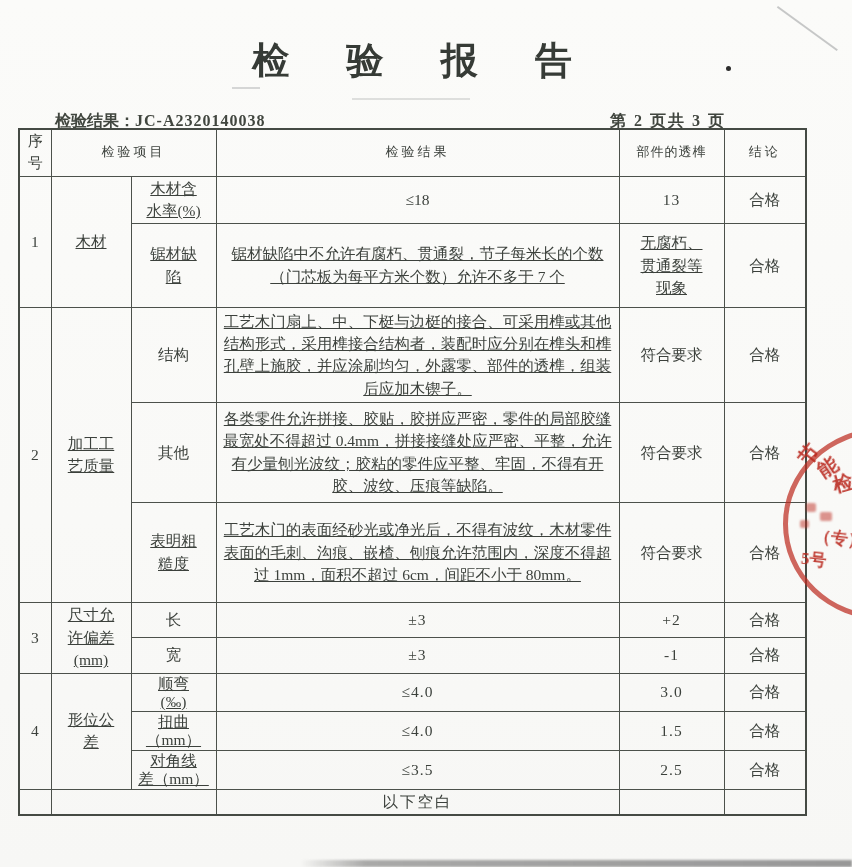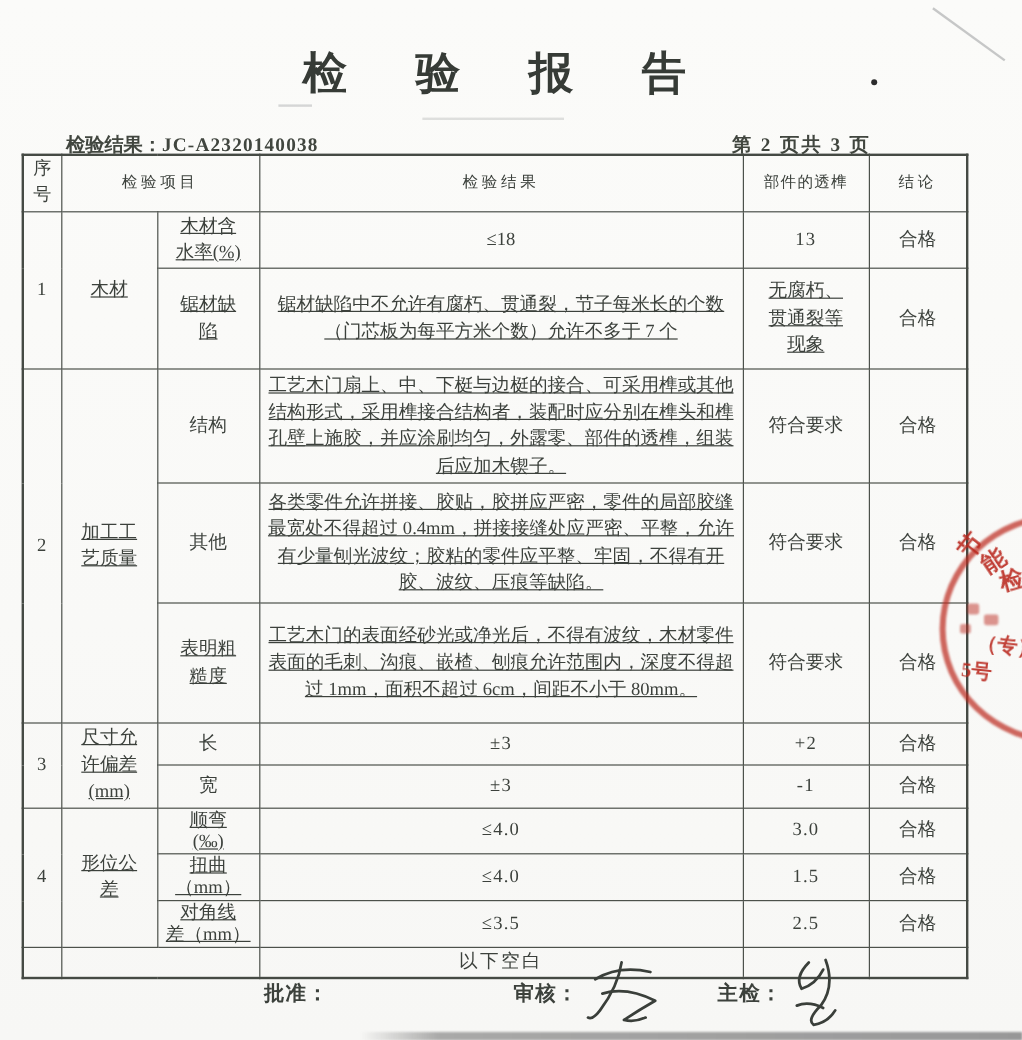--- a/index.html
+++ b/index.html
@@ -210,36 +210,20 @@
     <tr style="height:25px">
       <td></td>
       <td colspan="2"></td>
       <td style="letter-spacing:2px;">以下空白</td>
       <td></td>
       <td></td>
     </tr>
   </tbody>
     </table>
 
-  <div class="footer">
-    <span class="sig-label lbl-approve">批准：</span>
-    <span class="sig-label lbl-review">审核：</span>
-    <span class="sig-label lbl-chief">主检：</span>
-
-    <svg class="sig sig-review" width="78" height="64" viewBox="0 0 78 64">
-      <path d="M14 20 Q34 8 60 14"></path>
-      <path d="M36 6 Q33 26 18 46 Q12 54 8 52"></path>
-      <path d="M20 32 Q40 26 64 38 Q50 46 38 54 Q47 56 56 52"></path>
-    </svg>
-    <svg class="sig sig-chief" width="60" height="70" viewBox="0 0 60 70">
-      <path d="M22 8 Q10 20 16 30 Q28 26 34 14"></path>
-      <path d="M36 6 Q44 28 32 44 Q20 56 26 60 Q38 58 44 48"></path>
-      <path d="M12 44 Q22 40 34 46"></path>
-    </svg>
-  </div>
 
   <div class="stamp-circle"></div>
   <span class="stamp-char" style="left:799px; top:441px; font-size:20px; transform:rotate(-52deg);">节</span>
   <span class="stamp-char" style="left:818px; top:454px; font-size:20px; transform:rotate(-34deg);">能</span>
   <span class="stamp-char" style="left:833px; top:470px; font-size:20px; transform:rotate(-16deg);">检</span>
   <div class="stamp-dot" style="left:806px; top:503px; width:10px; height:9px;"></div>
   <div class="stamp-dot" style="left:820px; top:512px; width:12px; height:9px;"></div>
   <div class="stamp-dot" style="left:800px; top:520px; width:9px; height:8px;"></div>
   <span class="stamp-char" style="left:814px; top:527px; font-size:17px; transform:rotate(6deg);">（专）</span>
   <span class="stamp-char" style="left:801px; top:548px; font-size:17px; transform:rotate(6deg);">5号</span>

